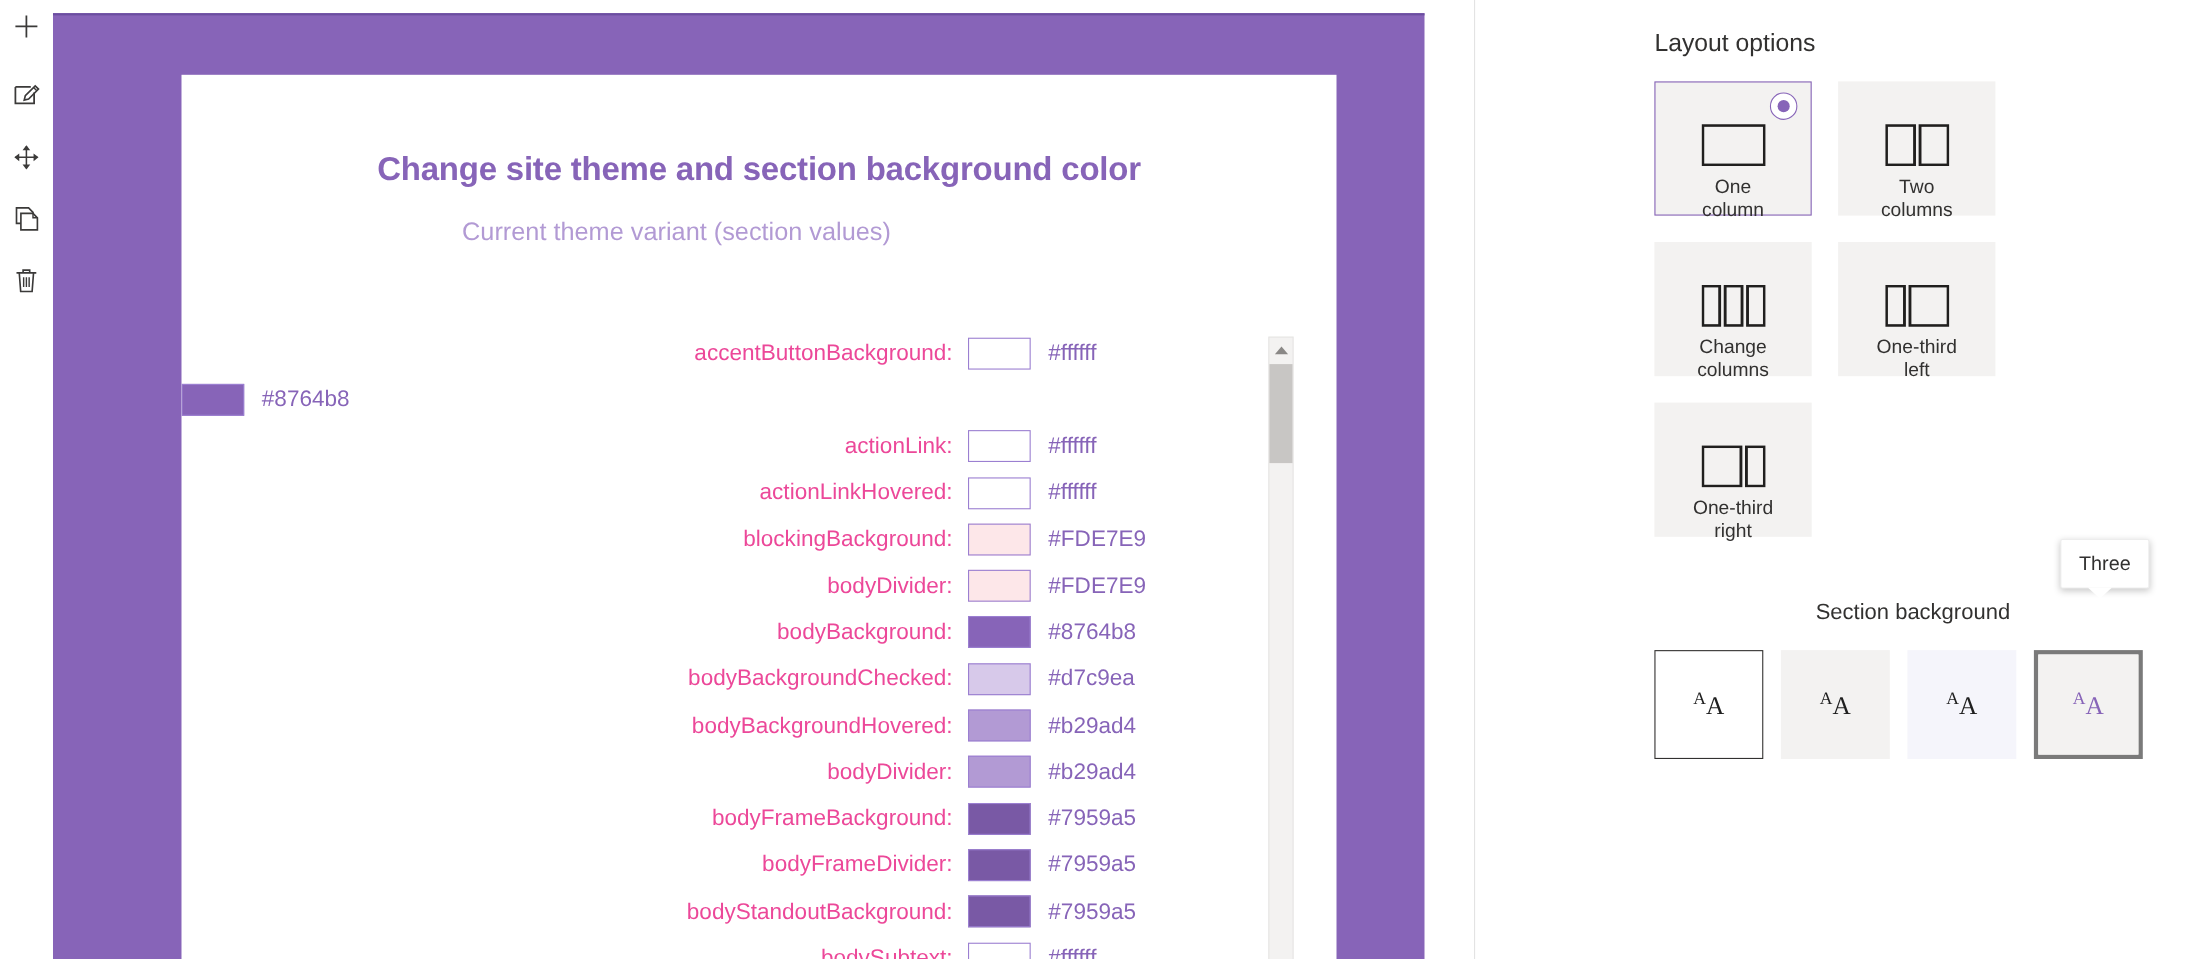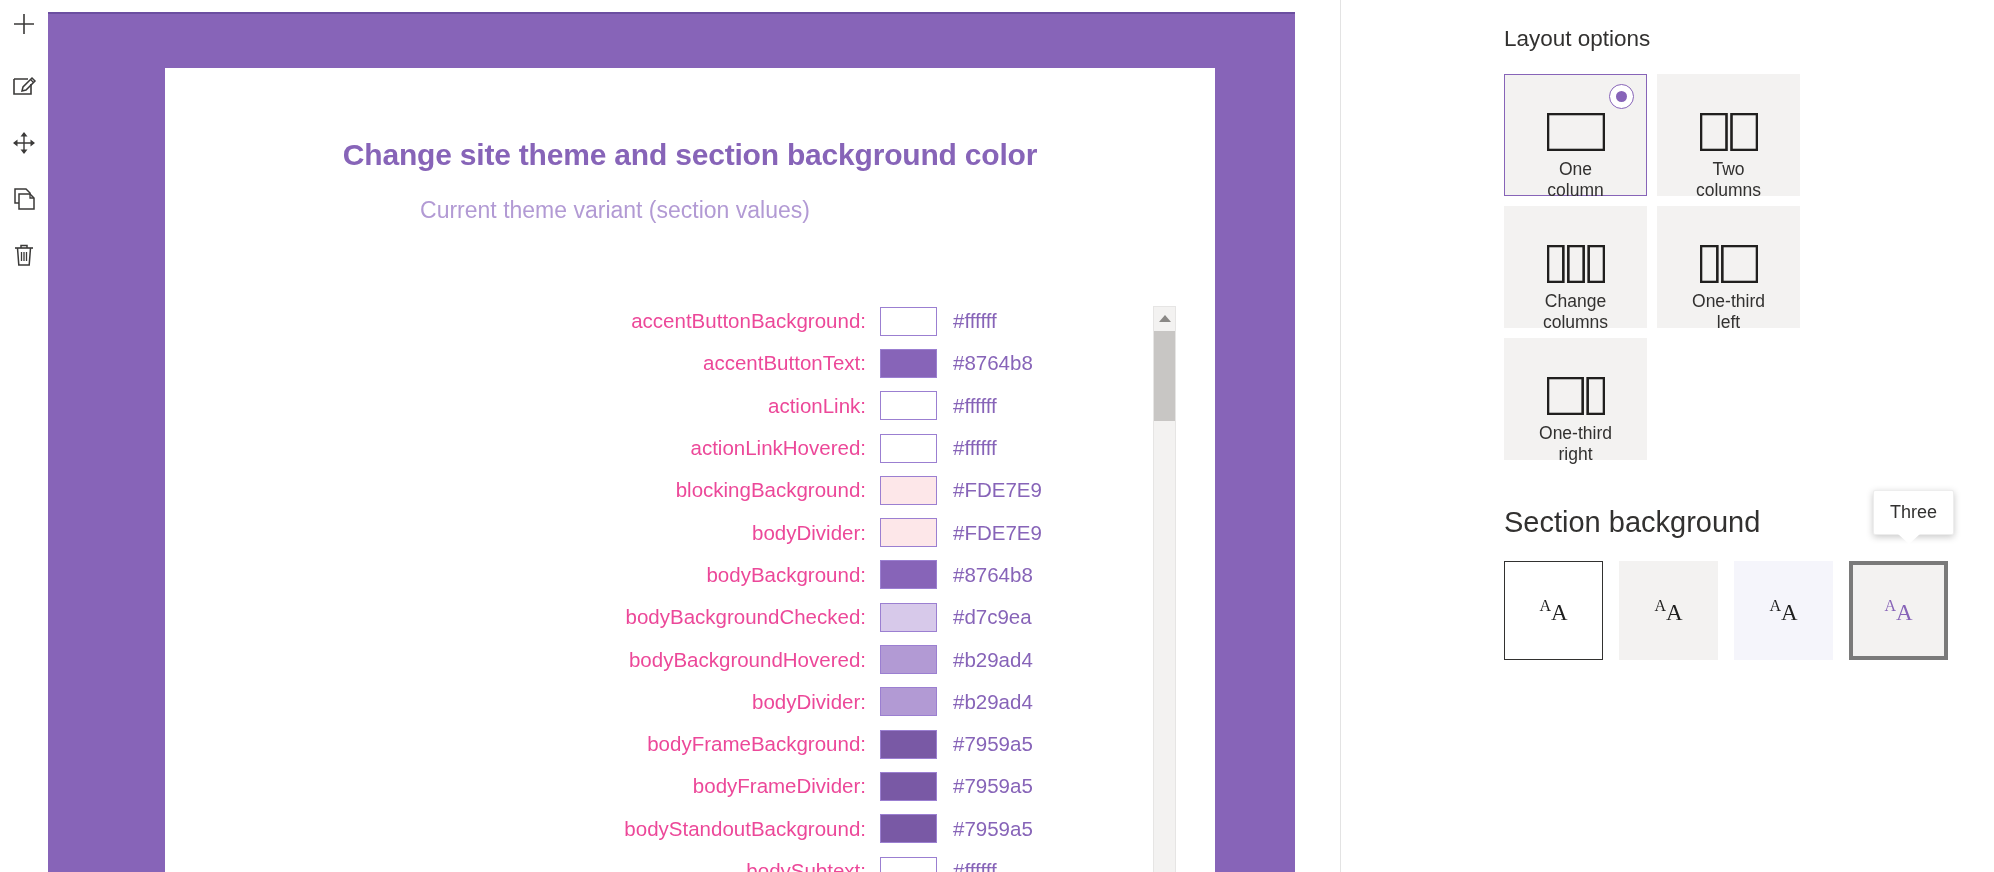--- a/index.html
+++ b/index.html
@@ -113,21 +113,21 @@
   .pane{
     position:absolute;left:1477px;top:0;width:497px;height:872px;
     background:#ffffff;
   }
   .pane-h{
     color:#323130;font-size:22.5px;font-weight:normal;
     margin:0;padding:26px 0 0 27px;
   }
   .layout-grid{
     margin:22px 0 0 27px;width:448px;
-    display:flex;flex-wrap:wrap;gap:10px;
+    display:flex;flex-wrap:wrap;gap:24px;
   }
   .lopt{
     width:143px;height:122px;
     background:#f3f2f1;
     box-sizing:border-box;
     display:flex;flex-direction:column;align-items:center;justify-content:flex-start;
     position:relative;cursor:pointer;
     border:1px solid transparent;
   }
   .lopt.selected{
@@ -143,22 +143,22 @@
   }
   .radio{
     position:absolute;top:9px;right:12px;
     width:23px;height:23px;border-radius:50%;
     border:1.5px solid #8764b8;background:#ffffff;
     display:flex;align-items:center;justify-content:center;
   }
   .radio i{display:block;width:11px;height:11px;border-radius:50%;background:#8764b8;}
 
   .pane-h2{
-    color:#323130;font-size:29px;font-weight:normal;
-    margin:0;padding:46px 0 0 27px;
+    color:#323130;font-size:20px;font-weight:normal;
+    margin:12px;padding:46px 0 0 27px;text-align:center;
   }
   .bg-row{
     margin:22px 0 0 27px;display:flex;gap:16px;align-items:flex-start;
   }
   .bgopt{
     width:99px;height:99px;box-sizing:border-box;
     display:flex;align-items:center;justify-content:center;
     position:relative;cursor:pointer;
   }
   .bgopt .aa{
@@ -246,21 +246,20 @@
 
           <div class="wp-subtitle">Current theme variant (section values)</div>
 
           <div class="rows-wrap">
               <div class="trow">
                 <div class="lbl">accentButtonBackground:</div>
                 <div class="sw" style="background: rgb(255, 255, 255);"></div>
                 <div class="hex">#ffffff</div>
               </div>
               <div class="trow">
-                <div class="lbl">accentButtonText:</div>
                 <div class="sw" style="background: rgb(135, 100, 184);"></div>
                 <div class="hex">#8764b8</div>
               </div>
               <div class="trow">
                 <div class="lbl">actionLink:</div>
                 <div class="sw" style="background: rgb(255, 255, 255);"></div>
                 <div class="hex">#ffffff</div>
               </div>
               <div class="trow">
                 <div class="lbl">actionLinkHovered:</div>

